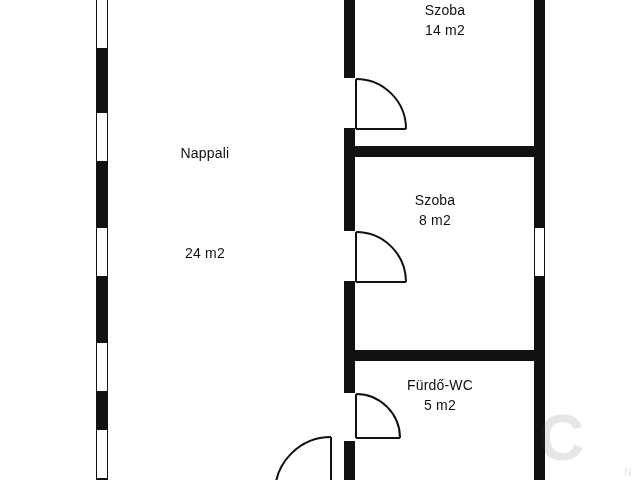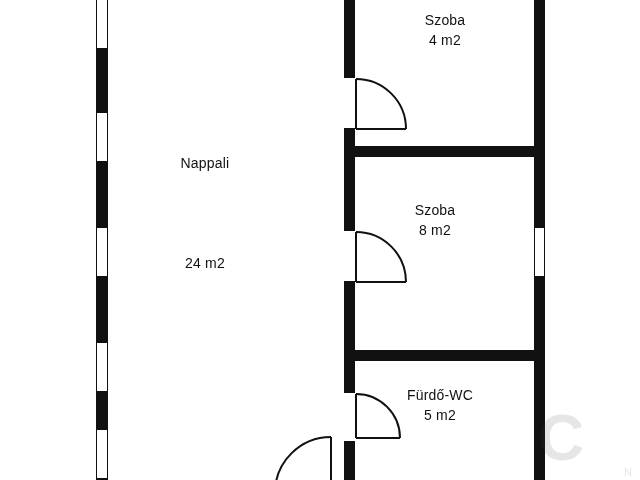--- a/index.html
+++ b/index.html
@@ -52,21 +52,20 @@
 
   
   .room-label {
     position: absolute;
     color: #111111;
     font-size: 14px;
     line-height: 20px;
     text-align: center;
     white-space: nowrap;
     letter-spacing: 0.2px;
-    margin-top: 10px;
   }
   .room-label .name { display: block; }
   .room-label .area { display: block; }
 
   .label-left-name1 { left: 120px; top: 70px; width: 170px; }
   .label-left-name2 { left: 120px; top: 143px; width: 170px; }
   .label-left-area  { left: 120px; top: 243px; width: 170px; }
 
   .label-room1 { left: 360px; top: 0px;   width: 170px; }
   .label-room2 { left: 355px; top: 190px; width: 160px; }
@@ -157,21 +156,21 @@
 
   <div class="room-label label-left-name2">
     <span class="name">Nappali</span>
   </div>
   <div class="room-label label-left-area">
     <span class="area">24 m2</span>
   </div>
 
   <div class="room-label label-room1">
     <span class="name">Szoba</span>
-    <span class="area">4 m2</span>
+    <span class="area">14 m2</span>
   </div>
 
   <div class="room-label label-room2">
     <span class="name">Szoba</span>
     <span class="area">8 m2</span>
   </div>
 
   <div class="room-label label-room3">
     <span class="name">Fürdő-WC</span>
     <span class="area">5 m2</span>

